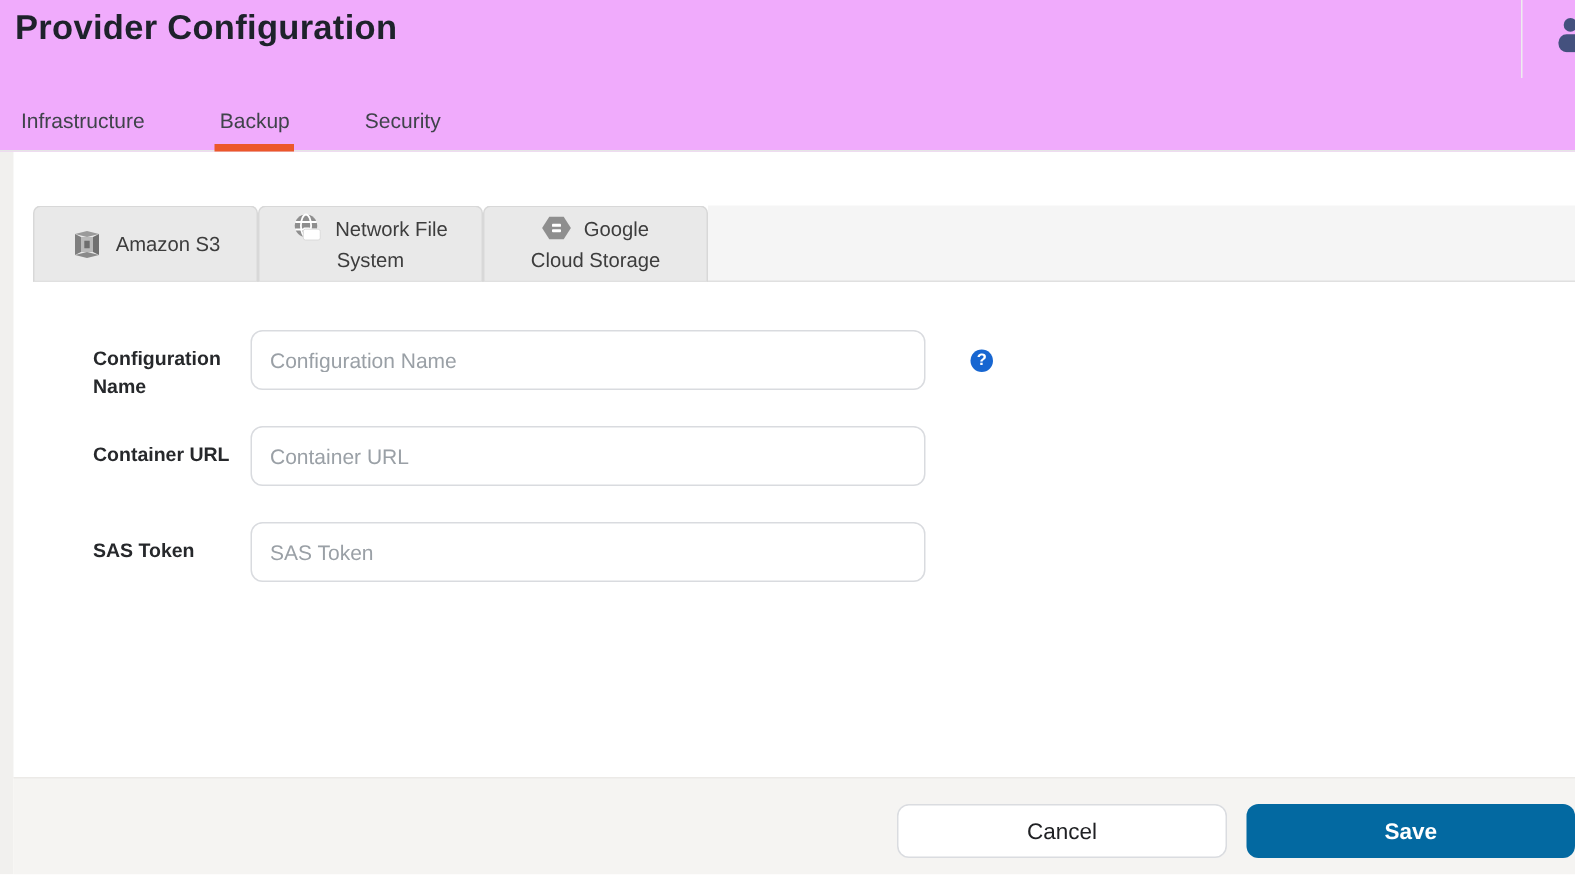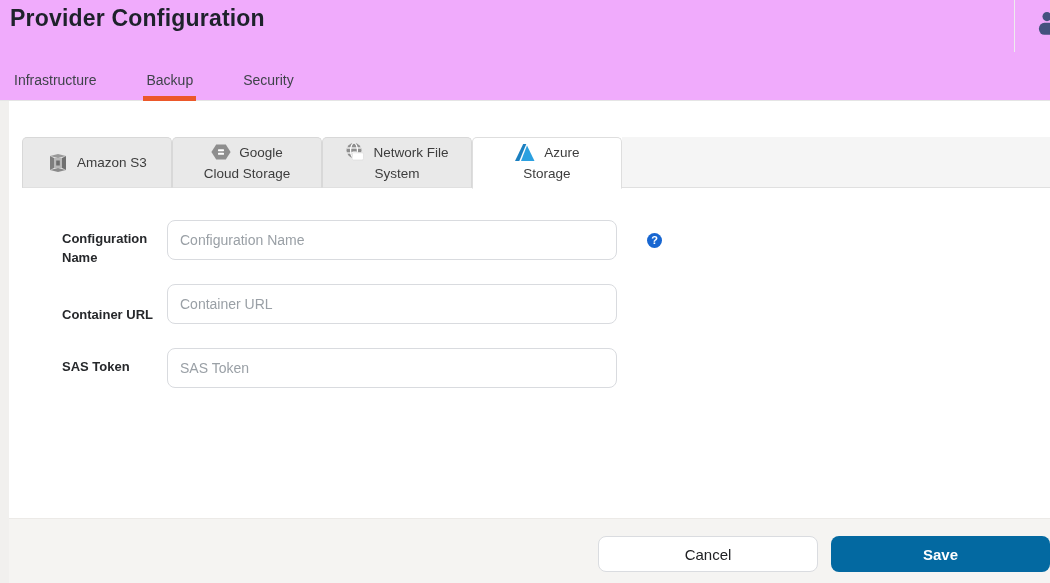--- a/index.html
+++ b/index.html
@@ -32,21 +32,21 @@
           border-bottom:1px solid #e0e0e0; border-radius:5px 5px 0 0;
           display:flex; flex-direction:column; justify-content:center; align-items:center;
           font-size:13.5px; color:#3d3d3d; line-height:21px; cursor:pointer; }
   .ptab.active { background:#fff; height:52px; border-color:#dedede; border-bottom:1px solid #fff; }
   .ptab-line1 { display:flex; align-items:center; gap:8px; }
   .ptab-fill { flex:1; height:51px; background:#f5f5f5; border-bottom:1px solid #e0e0e0; }
   .ptab .icon { display:inline-flex; }
 
   
   .form-row { position:absolute; left:53px; display:flex; align-items:flex-start; }
-  .row-1 { top:119px; } .row-2 { top:183px;align-items:flex-end; } .row-3 { top:247px; }
+  .row-1 { top:119px; } .row-2 { top:183px; } .row-3 { top:247px; }
   .field-label { width:96px; margin-right:9px; padding-top:9px; font-size:13px; font-weight:700;
                  color:#26282b; line-height:19px; }
   .text-input { width:450px; height:40px; border:1px solid #d9dbdf; border-radius:8px;
                 padding:0 12px; font-size:14px; color:#202124; background:#fff; outline:none;
                 font-family:"Liberation Sans", sans-serif; }
   .text-input::placeholder { color:#9aa0a6; }
   .help-btn { margin-left:30px; margin-top:13px; width:15px; height:15px; border-radius:50%;
               background:#1766d1; color:#fff; font-size:11px; font-weight:700; line-height:15px;
               text-align:center; border:none; cursor:pointer; padding:0;
               font-family:"Liberation Sans", sans-serif; }
@@ -103,59 +103,47 @@
             </span>
             <span>Amazon S3</span>
           </span>
           <span></span>
         </div>
 
         <div class="ptab">
           <span class="ptab-line1">
             <span class="icon">
               <svg width="20" height="20" viewBox="0 0 20 20">
-                <polygon points="5.2,2.5 14.8,2.5 19.6,10 14.8,17.5 5.2,17.5 0.4,10" fill="#8e8e8e"></polygon>
-                <rect x="7" y="7.2" width="6" height="2" rx="0.6" fill="#fff"></rect>
-                <rect x="7" y="10.8" width="6" height="2" rx="0.6" fill="#fff"></rect>
-              </svg>
-            </span>
-            <span>Google</span>
-          </span>
-          <span>Cloud Storage</span>
-        </div>
-
-        <div class="ptab">
-          <span class="ptab-line1">
-            <span class="icon">
-              <svg width="20" height="20" viewBox="0 0 20 20">
                 <circle cx="9" cy="8.5" r="7.5" fill="#8e8e8e"></circle>
                 <ellipse cx="9" cy="8.5" rx="3.4" ry="7.5" fill="none" stroke="#fff" stroke-width="1.2"></ellipse>
                 <line x1="1.8" y1="6" x2="16.2" y2="6" stroke="#fff" stroke-width="1.2"></line>
                 <line x1="1.8" y1="11" x2="16.2" y2="11" stroke="#fff" stroke-width="1.2"></line>
                 <rect x="7.2" y="9.6" width="4.6" height="2.2" rx="0.8" fill="#fff"></rect>
                 <rect x="7.2" y="10.8" width="11.3" height="7.2" rx="1.4" fill="#fff" stroke="#d8d8d8" stroke-width="0.6"></rect>
               </svg>
             </span>
             <span>Network File</span>
           </span>
           <span>System</span>
         </div>
 
-        <div class="ptab active">
+        <div class="ptab">
           <span class="ptab-line1">
             <span class="icon">
-              <svg width="22" height="20" viewBox="0 0 22 20">
-                <polygon points="9.2,1 12.3,1 5.3,18 1,18" fill="#1b7fc0"></polygon>
-                <polygon points="13,2.5 20.5,18 7,18" fill="#2ba0e0"></polygon>
+              <svg width="20" height="20" viewBox="0 0 20 20">
+                <polygon points="5.2,2.5 14.8,2.5 19.6,10 14.8,17.5 5.2,17.5 0.4,10" fill="#8e8e8e"></polygon>
+                <rect x="7" y="7.2" width="6" height="2" rx="0.6" fill="#fff"></rect>
+                <rect x="7" y="10.8" width="6" height="2" rx="0.6" fill="#fff"></rect>
               </svg>
             </span>
-            <span>Azure</span>
+            <span>Google</span>
           </span>
-          <span>Storage</span>
+          <span>Cloud Storage</span>
         </div>
+
 
         <div class="ptab-fill"></div>
       </div>
 
       <div class="form-row row-1">
         <div class="field-label">Configuration Name</div>
         <input class="text-input" type="text" placeholder="Configuration Name" style="">
         <button class="help-btn">?</button>
       </div>
 

